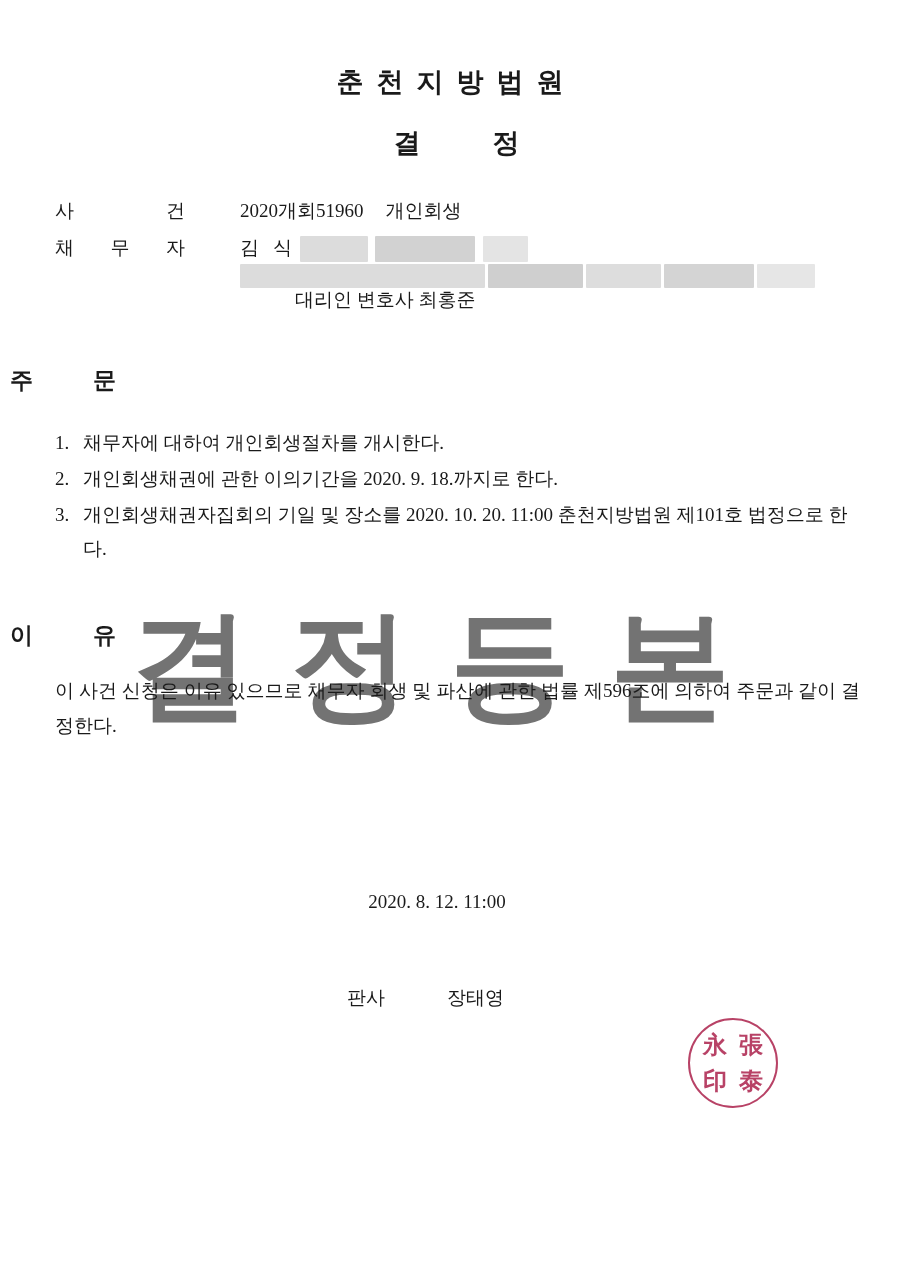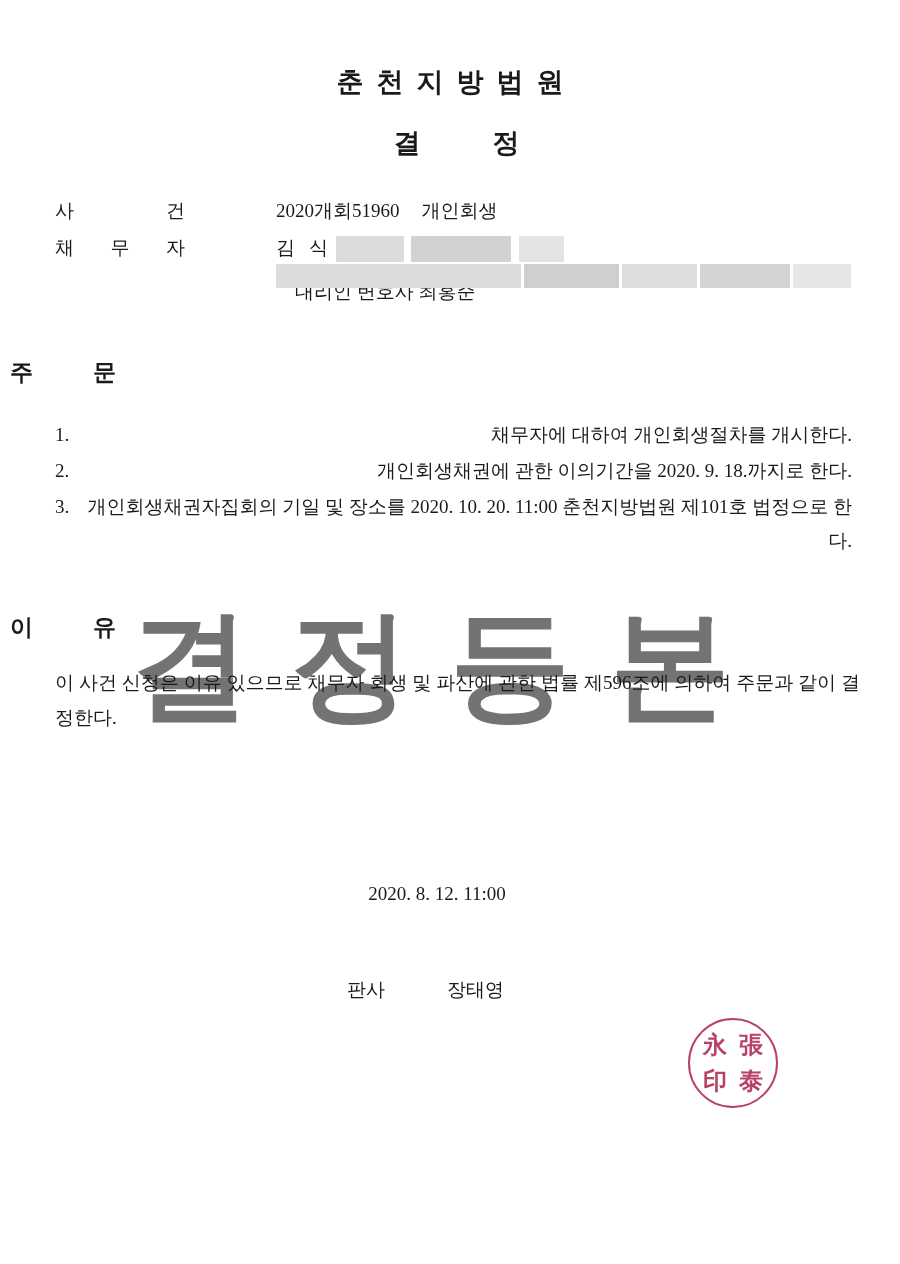--- a/index.html
+++ b/index.html
@@ -87,21 +87,20 @@
     padding-right: 55px;
     box-sizing: border-box;
     letter-spacing: 0px;
   }
   .meta-label span {
     display: inline-block;
   }
   .meta-value {
     flex: 1;
     position: relative;
-    margin-left: 36px;
   }
   .meta-value .gap {
     display: inline-block;
     width: 22px;
   }
   .debtor-name {
     position: relative;
     display: inline-block;
   }
   .debtor-name .n1 { letter-spacing: 14px; }
@@ -115,21 +114,21 @@
   .r1 { left: 60px;  top: -2px;  width: 68px;  height: 26px; background:#dcdcdc; }
   .r2 { left: 135px; top: -2px;  width: 100px; height: 26px; background:#d2d2d2; }
   .r3 { left: 243px; top: -2px;  width: 45px;  height: 26px; background:#e4e4e4; }
   .r4 { left: 0px;   top: 26px;  width: 245px; height: 24px; background:#dcdcdc; }
   .r5 { left: 248px; top: 26px;  width: 95px;  height: 24px; background:#cfcfcf; }
   .r6 { left: 346px; top: 26px;  width: 75px;  height: 24px; background:#dddddd; }
   .r7 { left: 424px; top: 26px;  width: 90px;  height: 24px; background:#d4d4d4; }
   .r8 { left: 517px; top: 26px;  width: 58px;  height: 24px; background:#e6e6e6; }
 
   .agent-row {
-    margin-top: 24px;
+    margin-top: 32px;
     padding-left: 240px;
     font-size: 19px;
   }
 
   
   .section-head {
     text-align: left;
     font-size: 23px;
     font-weight: 700;
     margin-top: 55px;
@@ -150,21 +149,20 @@
   }
   .order-item {
     display: flex;
     margin-bottom: 3px;
   }
   .order-num {
     flex: 0 0 28px;
   }
   .order-text {
     flex: 1;
-    text-align: right;
   }
 
   
   .reason-p {
     margin-top: 22px;
     padding: 0 40px 0 55px;
     font-size: 19px;
     line-height: 1.85;
     text-align: justify;
   }

